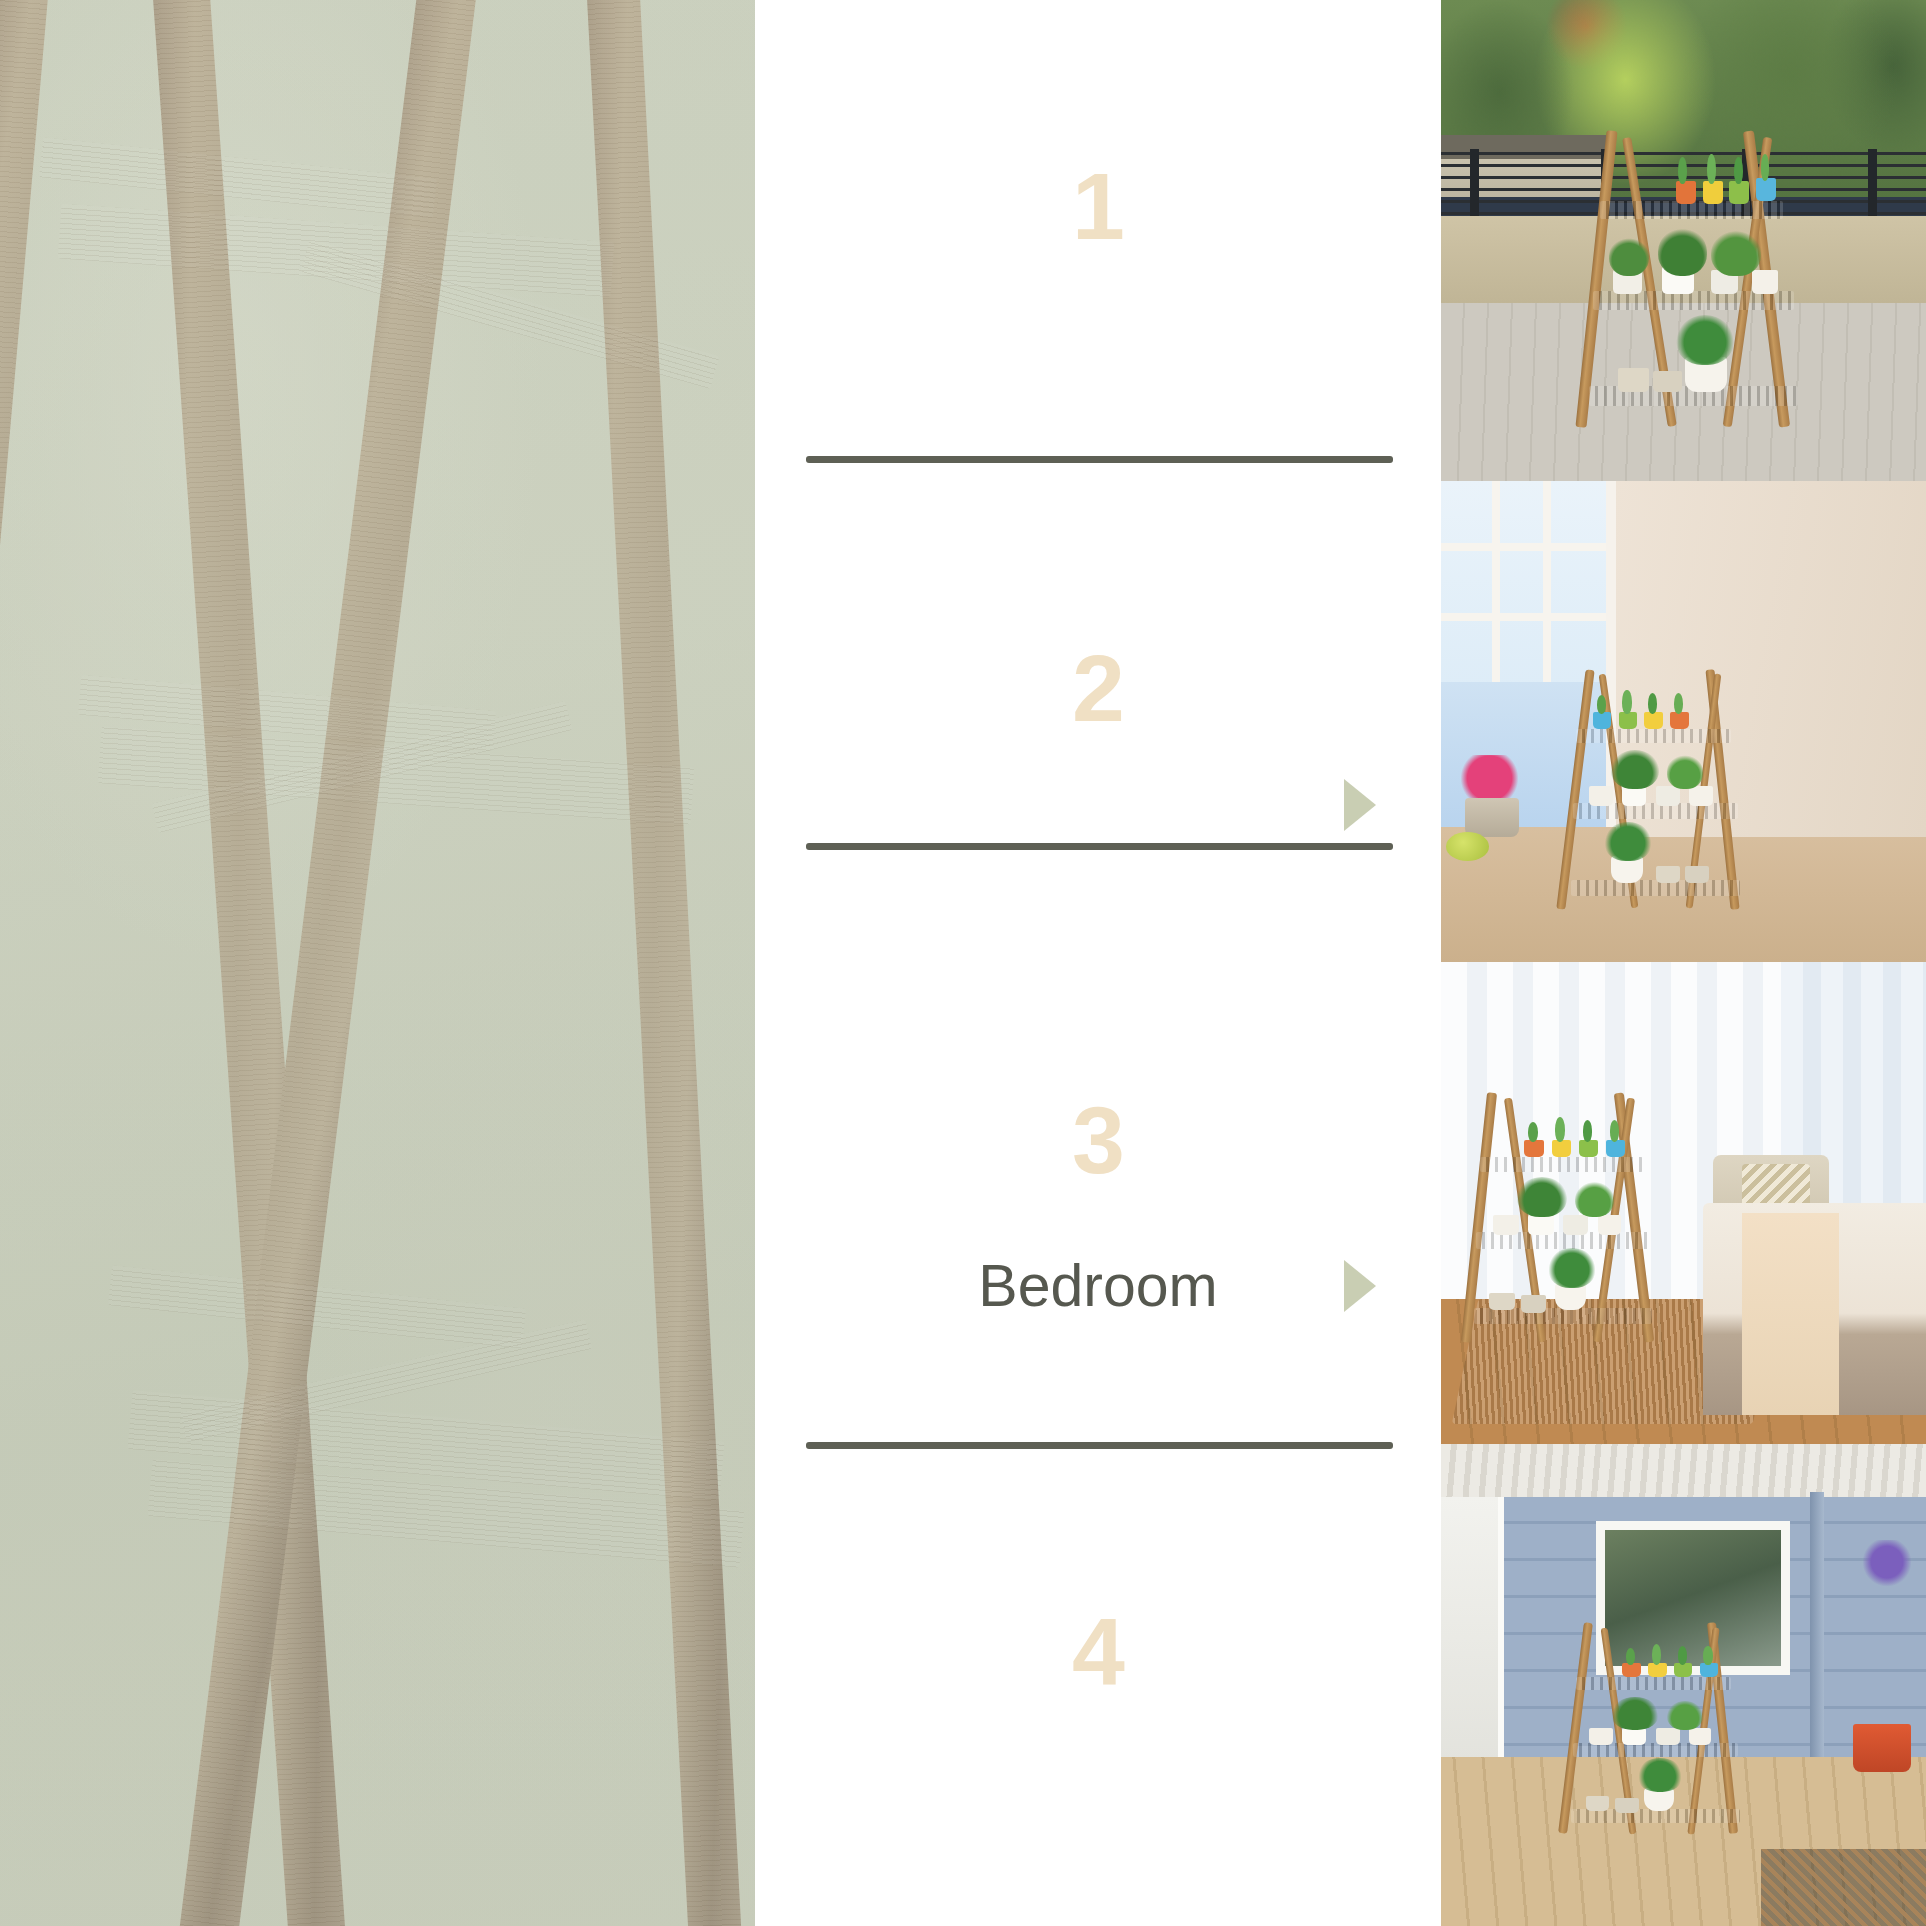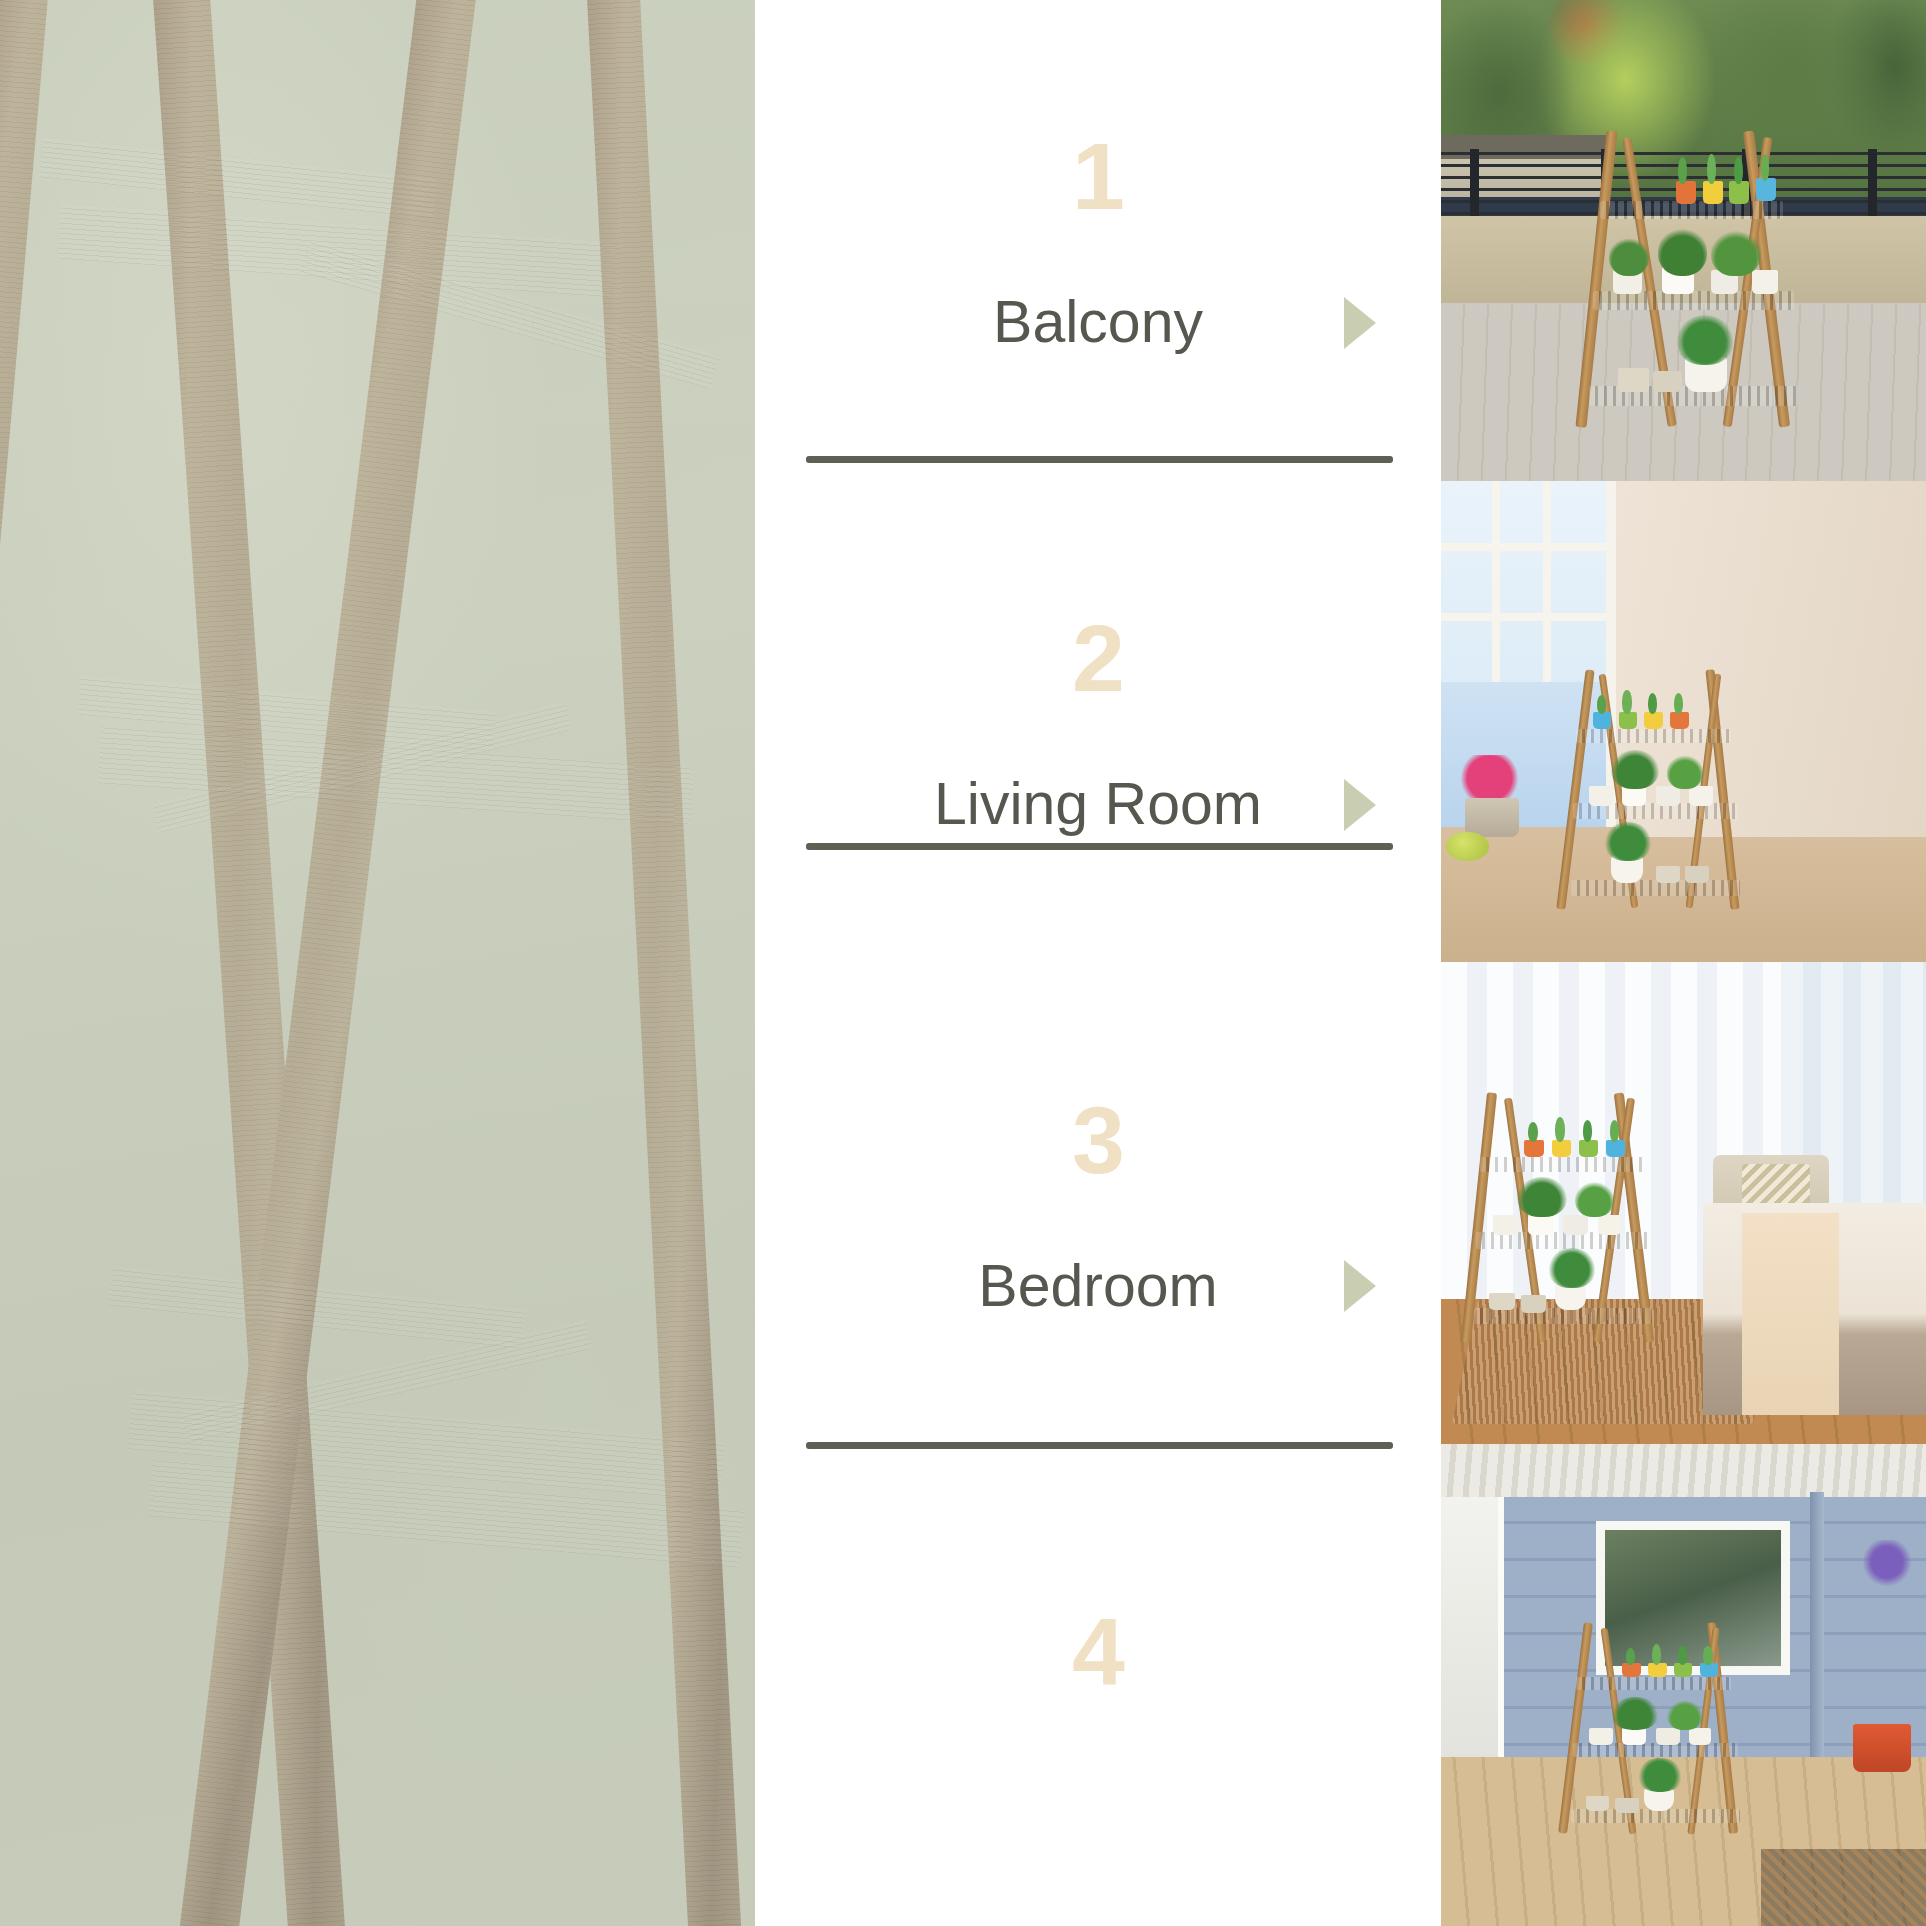--- a/index.html
+++ b/index.html
@@ -264,30 +264,25 @@
 
       <div class="hero-scrim"></div>
     </div>
 
   </section>
 
   <section class="labels">
 
     <div class="label-row">
       <div class="num">1</div>
-      <div class="row-name">
-        <div class="name">Balcony</div>
-        <span class="arrow"></span>
-      </div>
     </div>
 
     <div class="label-row">
       <div class="num">2</div>
       <div class="row-name">
-        <div class="name">Living Room</div>
         <span class="arrow"></span>
       </div>
     </div>
 
     <div class="label-row">
       <div class="num">3</div>
       <div class="row-name">
         <div class="name">Bedroom</div>
         <span class="arrow"></span>
       </div>

